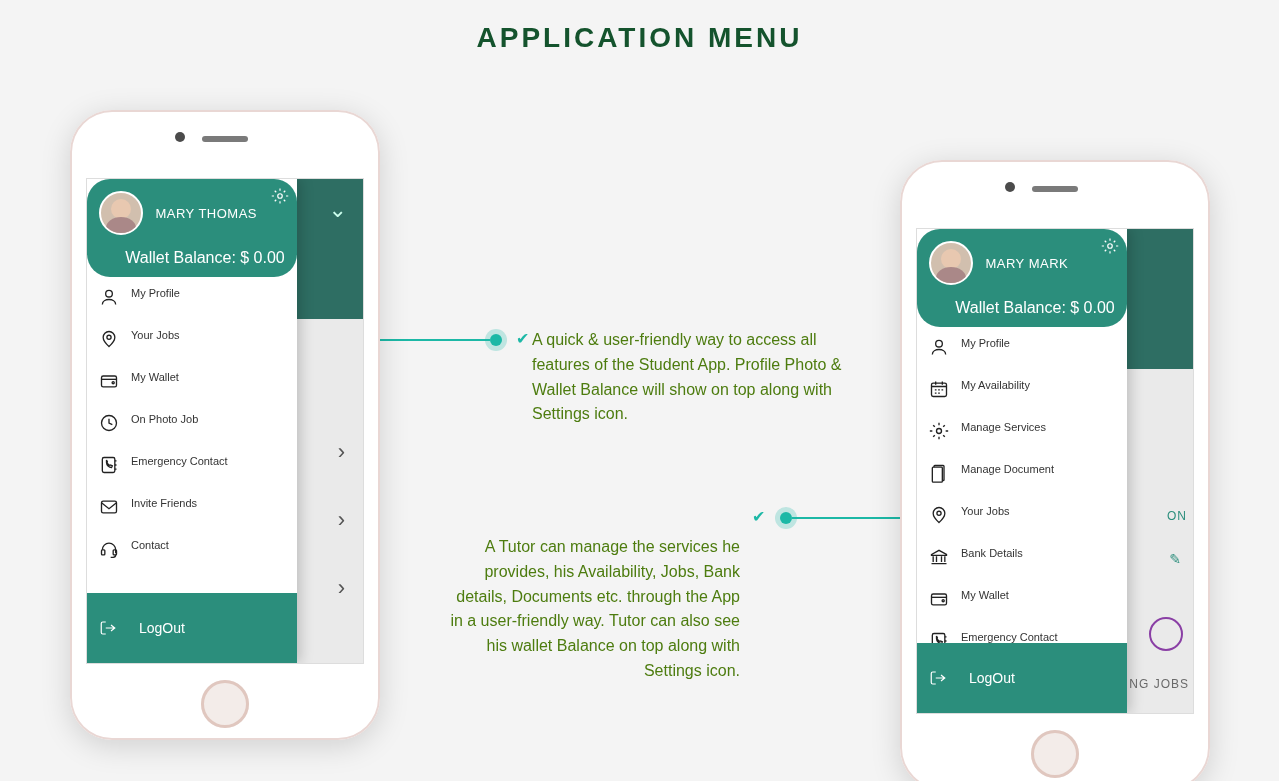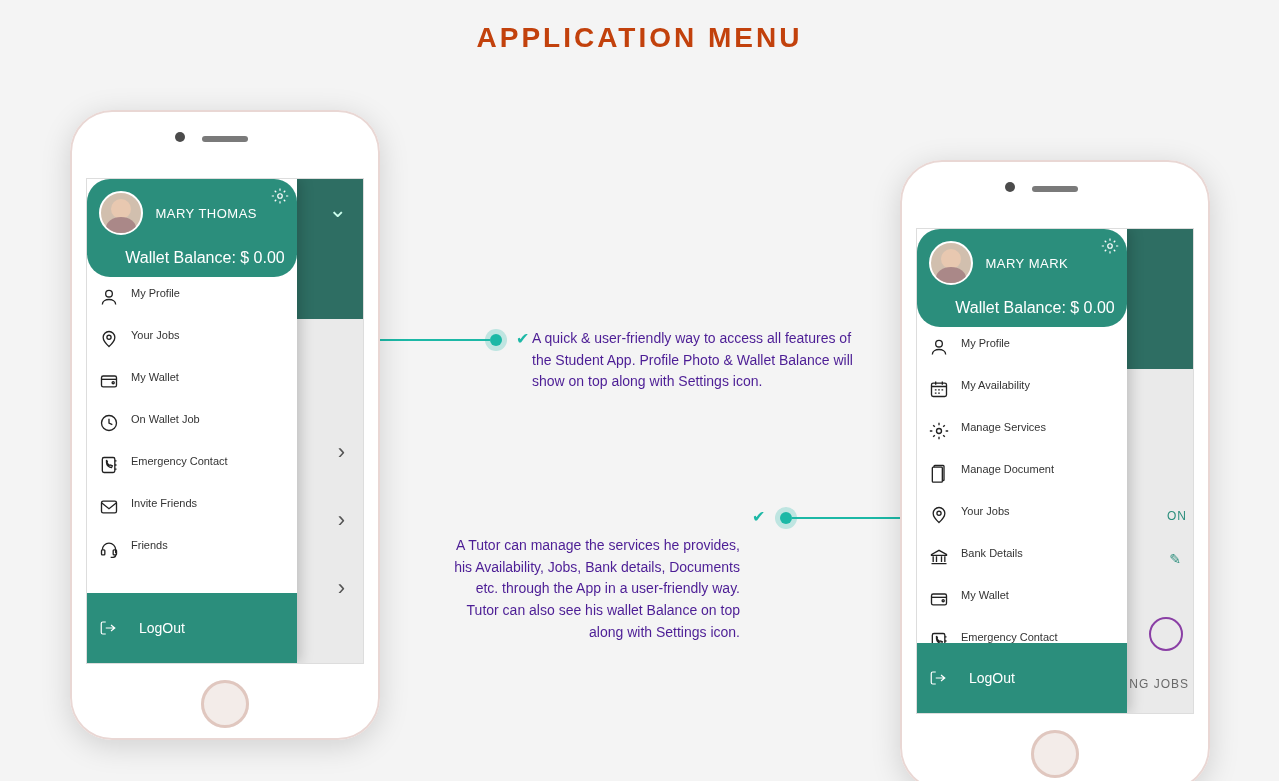--- a/index.html
+++ b/index.html
@@ -6,21 +6,21 @@
   body {
     width: 1279px;
     height: 781px;
     background: #f4f4f4;
     font-family: -apple-system, BlinkMacSystemFont, "Segoe UI", Arial, sans-serif;
     position: relative;
     overflow: hidden;
   }
   .title {
     text-align: center;
-    color: #c2410c;
+    color: #14532d;
     font-size: 28px;
     letter-spacing: 3px;
     font-weight: 600;
     padding-top: 22px;
   }
 
   
   .phone {
     position: absolute;
     width: 310px;
@@ -119,21 +119,21 @@
   .dot {
     position:absolute; width:12px; height:12px; border-radius:50%;
     background:#1cb8a6; box-shadow:0 0 0 5px rgba(28,184,166,.25);
   }
   .check {
     position:absolute; color:#1cb8a6; font-size:16px;
   }
 
   
   .desc {
-    position:absolute; color:#4c1d95; font-size:14px; line-height:1.55;
+    position:absolute; color:#4d7c0f; font-size:16px; line-height:1.55;
   }
   .desc.d1 { left:532px; top:328px; width:330px; text-align:left; }
   .desc.d2 { left:440px; top:502px; width:300px; text-align:right;margin-top:33px; }
 
   
   .ic { width:20px; height:20px; stroke:#222; fill:none; stroke-width:1.6; }
   .ic-w { width:18px; height:18px; stroke:#fff; fill:none; stroke-width:1.6; }
 </style>
 </head>
 <body>
@@ -194,21 +194,21 @@
                 <path d="M3 10h18"></path>
                 <circle cx="17" cy="14" r="1.3"></circle>
               </svg></span>
             <span>My Wallet</span>
           </div>
           <div class="mi">
             <span><svg class="ic" viewBox="0 0 24 24">
                 <circle cx="12" cy="12" r="9"></circle>
                 <path d="M12 7v5l4 2"></path>
               </svg></span>
-            <span>On Wallet Job</span>
+            <span>On Photo Job</span>
           </div>
           <div class="mi">
             <span><svg class="ic" viewBox="0 0 24 24">
                 <rect x="4" y="3" width="15" height="18" rx="2"></rect>
                 <path d="M19 7h2M19 12h2M19 17h2M9 9c0 3 3 6 6 6l1-2-2-1c-1 1-2 0-3-1s-2-2-1-3l-1-2z"></path>
               </svg></span>
             <span>Emergency Contact</span>
           </div>
           <div class="mi">
             <span><svg class="ic" viewBox="0 0 24 24">
@@ -217,21 +217,21 @@
               </svg></span>
             <span>Invite Friends</span>
           </div>
           <div class="mi">
             <span><svg class="ic" viewBox="0 0 24 24">
                 <path d="M4 13a8 8 0 0 1 16 0v4"></path>
                 <rect x="3" y="13" width="4" height="6" rx="1"></rect>
                 <rect x="17" y="13" width="4" height="6" rx="1"></rect>
                 <path d="M20 19a3 3 0 0 1-3 3h-3"></path>
               </svg></span>
-            <span>Friends</span>
+            <span>Contact</span>
           </div>
         </div>
       <div class="logout">
         <svg class="ic-w" viewBox="0 0 24 24">
             <path d="M9 4H5a2 2 0 0 0-2 2v12a2 2 0 0 0 2 2h4M16 16l5-4-5-4M21 12H9"></path>
           </svg>
         <span>LogOut</span>
       </div>
     </div>
   </div>

